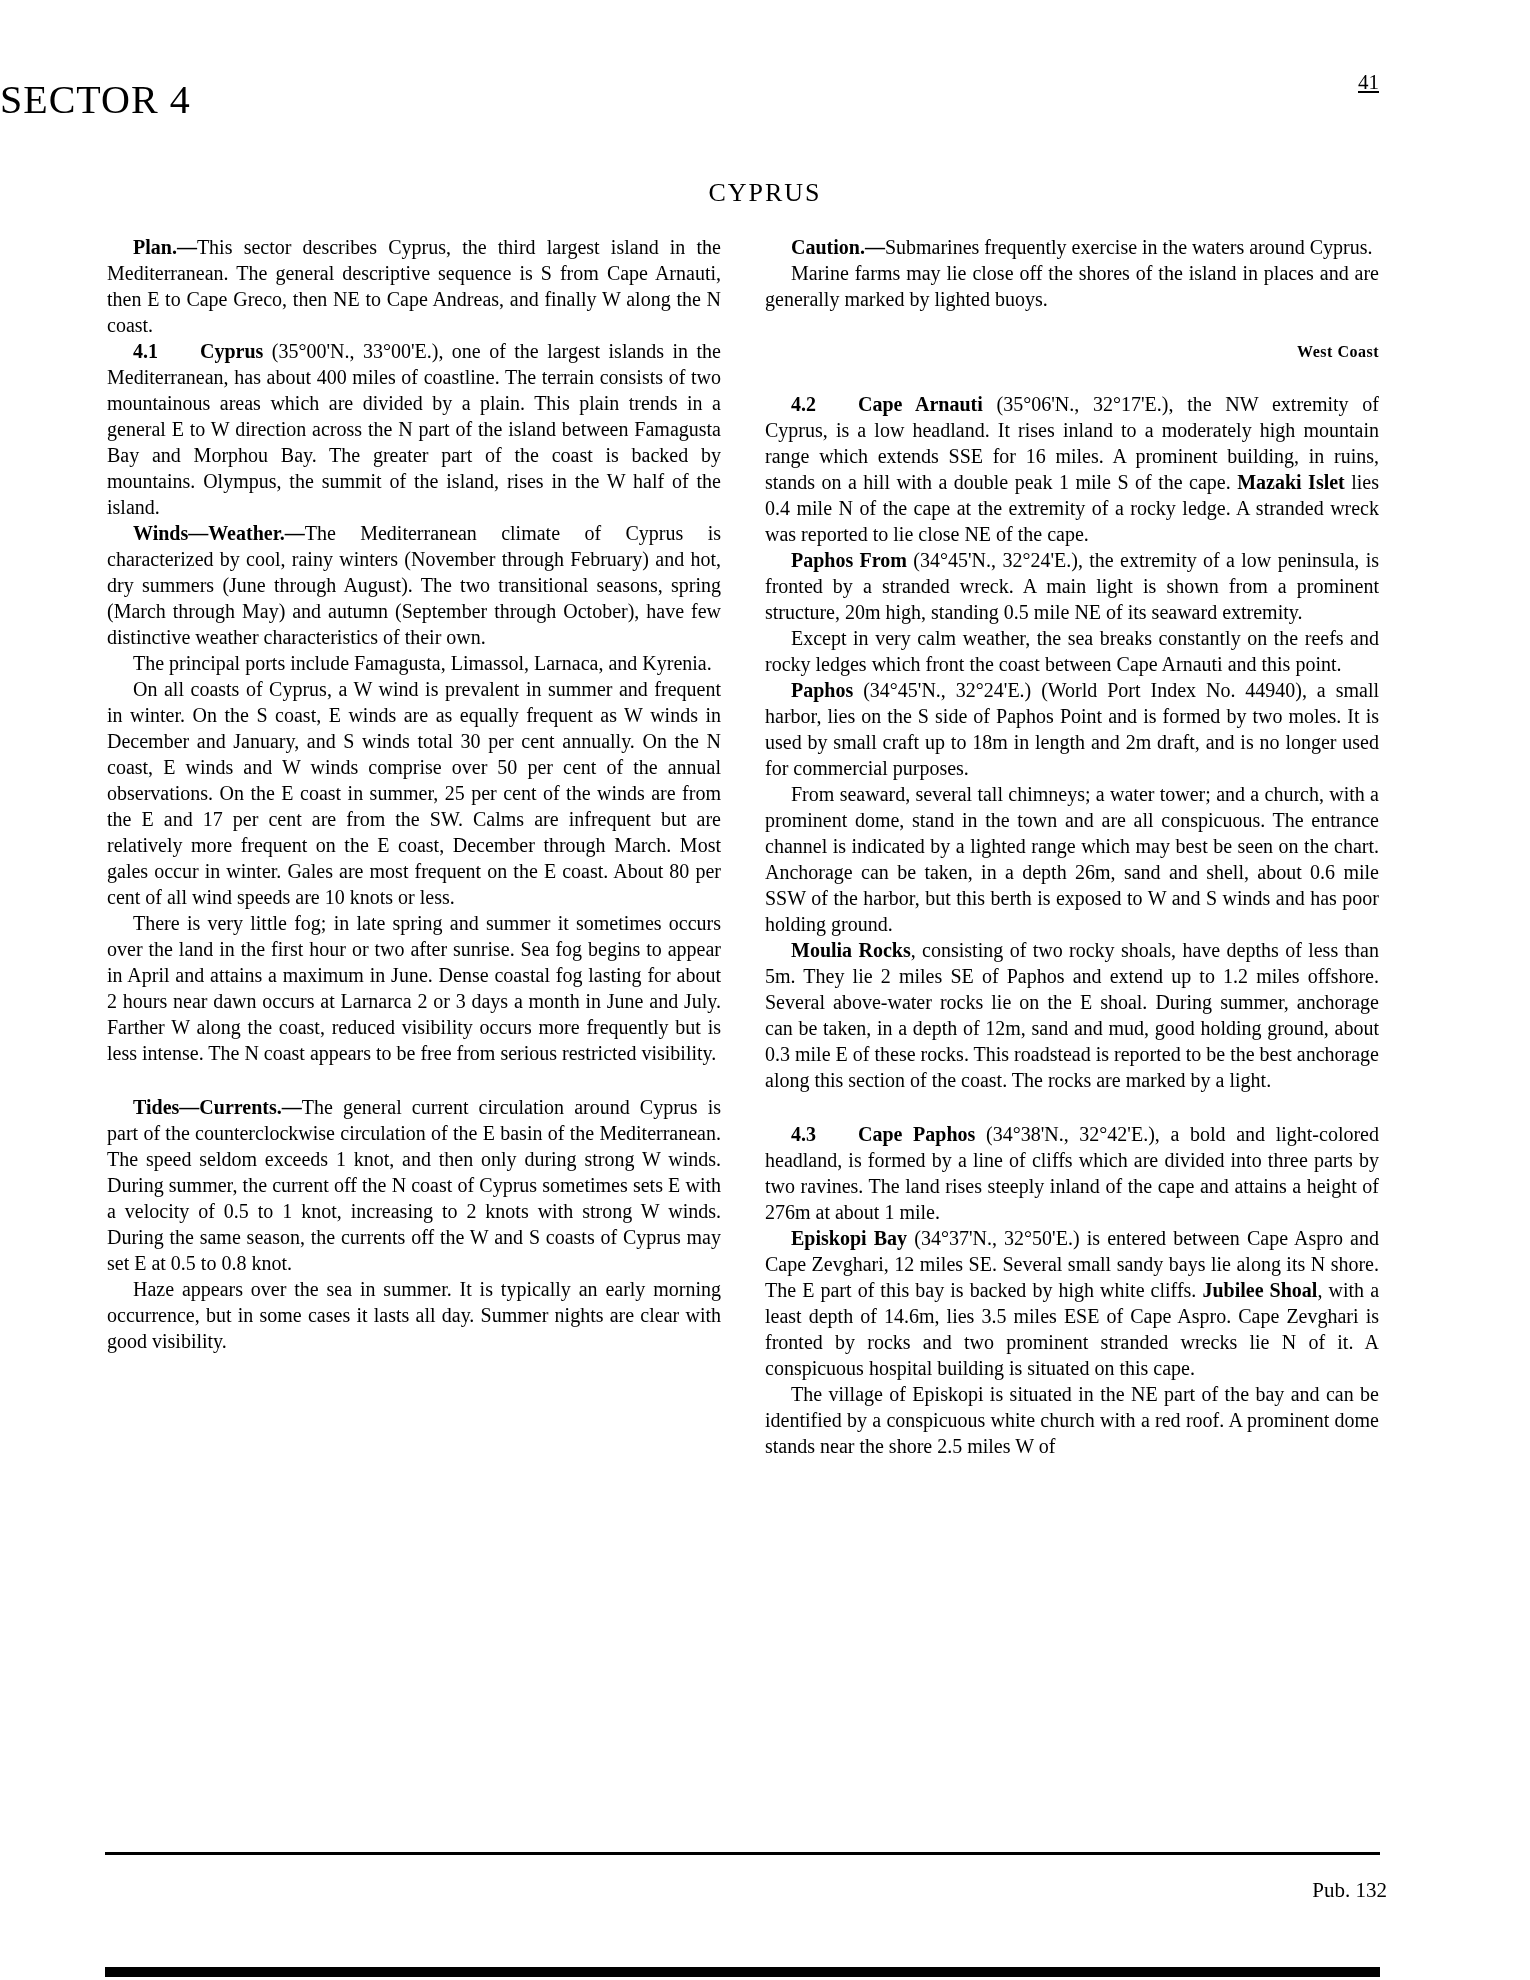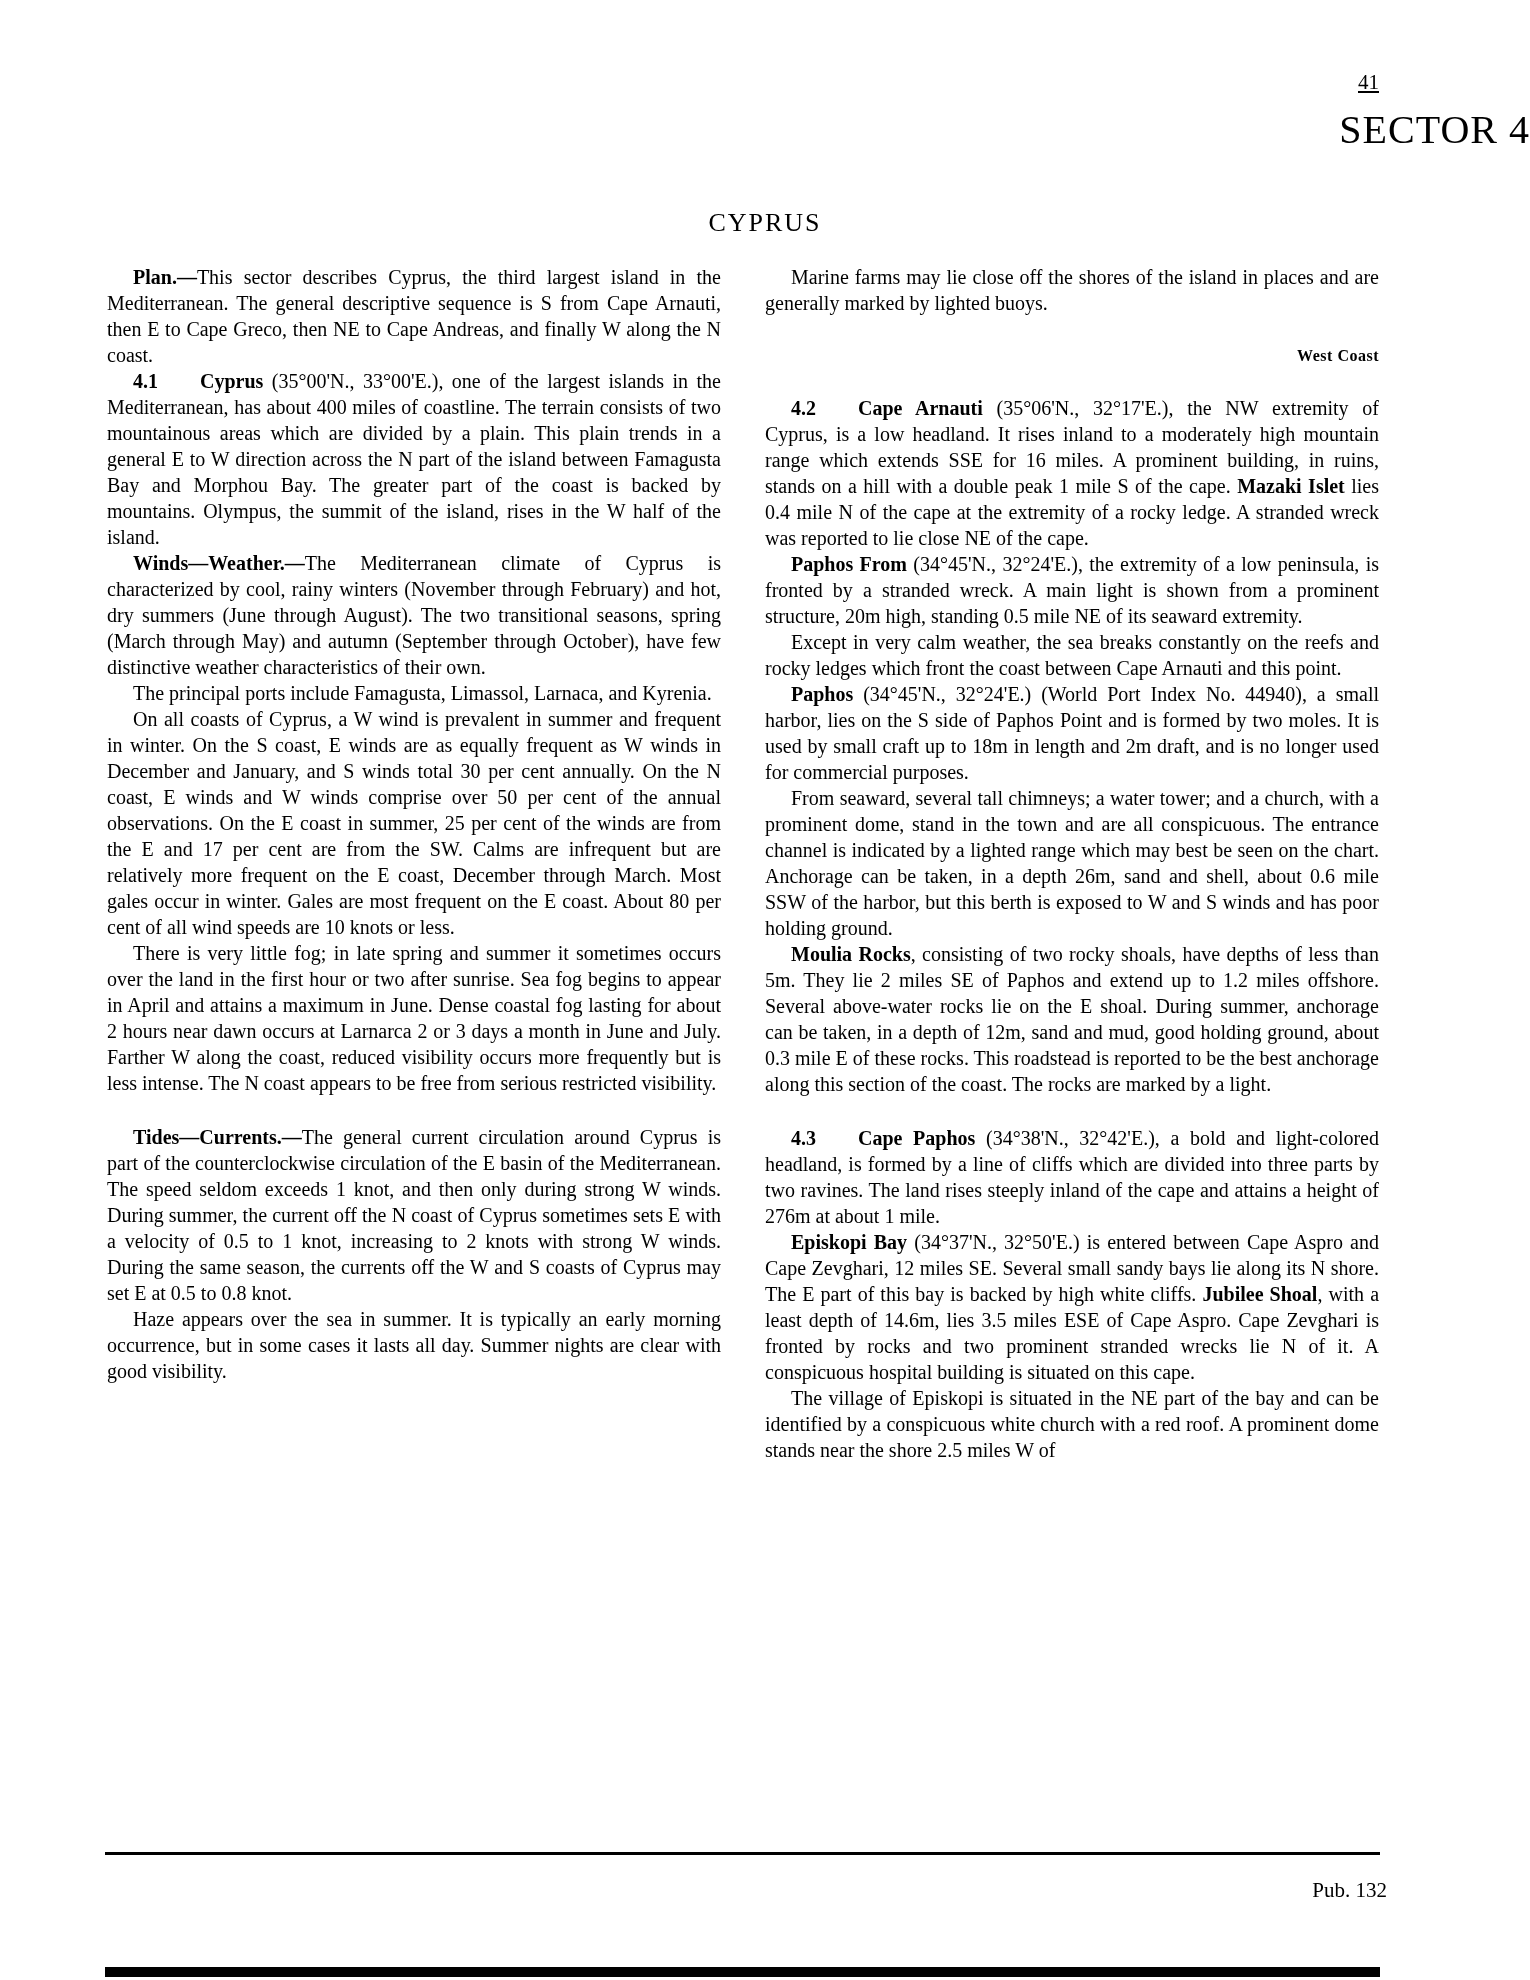--- a/index.html
+++ b/index.html
@@ -13,22 +13,22 @@
     overflow: hidden;
   }
   .page-number {
     position: absolute;
     top: 70px;
     right: 151px;
     font-size: 21px;
     text-decoration: underline;
   }
   .doc-title {
-    padding-top: 108px;
-    text-align: right;
+    padding-top: 78px;
+    text-align: left;
     font-size: 40px;
     font-weight: 400;
     letter-spacing: 1px;
     line-height: 44px;
   }
   .doc-subtitle {
     margin-top: 56px;
     text-align: center;
     font-size: 26px;
     font-weight: 400;
@@ -96,20 +96,21 @@
       <p class="para"><span class="bold">Plan.—</span><span>This sector describes Cyprus, the third largest island in the Mediterranean. The general descriptive sequence is S from Cape Arnauti, then E to Cape Greco, then NE to Cape Andreas, and finally W along the N coast.</span></p>
       <p class="para"><span class="bold">4.1</span><span class="num-gap"></span><span class="bold">Cyprus</span><span> (35°00'N., 33°00'E.), one of the largest islands in the Mediterranean, has about 400 miles of coastline. The terrain consists of two mountainous areas which are divided by a plain. This plain trends in a general E to W direction across the N part of the island between Famagusta Bay and Morphou Bay. The greater part of the coast is backed by mountains. Olympus, the summit of the island, rises in the W half of the island.</span></p>
       <p class="para"><span class="bold">Winds—Weather.—</span><span>The Mediterranean climate of Cyprus is characterized by cool, rainy winters (November through February) and hot, dry summers (June through August). The two transitional seasons, spring (March through May) and autumn (September through October), have few distinctive weather characteristics of their own.</span></p>
       <p class="para"><span>The principal ports include Famagusta, Limassol, Larnaca, and Kyrenia.</span></p>
       <p class="para"><span>On all coasts of Cyprus, a W wind is prevalent in summer and frequent in winter. On the S coast, E winds are as equally frequent as W winds in December and January, and S winds total 30 per cent annually. On the N coast, E winds and W winds comprise over 50 per cent of the annual observations. On the E coast in summer, 25 per cent of the winds are from the E and 17 per cent are from the SW. Calms are infrequent but are relatively more frequent on the E coast, December through March. Most gales occur in winter. Gales are most frequent on the E coast. About 80 per cent of all wind speeds are 10 knots or less.</span></p>
       <p class="para"><span>There is very little fog; in late spring and summer it sometimes occurs over the land in the first hour or two after sunrise. Sea fog begins to appear in April and attains a maximum in June. Dense coastal fog lasting for about 2 hours near dawn occurs at Larnarca 2 or 3 days a month in June and July. Farther W along the coast, reduced visibility occurs more frequently but is less intense. The N coast appears to be free from serious restricted visibility.</span></p>
       <p class="para space-before"><span class="bold">Tides—Currents.—</span><span>The general current circulation around Cyprus is part of the counterclockwise circulation of the E basin of the Mediterranean. The speed seldom exceeds 1 knot, and then only during strong W winds. During summer, the current off the N coast of Cyprus sometimes sets E with a velocity of 0.5 to 1 knot, increasing to 2 knots with strong W winds. During the same season, the currents off the W and S coasts of Cyprus may set E at 0.5 to 0.8 knot.</span></p>
       <p class="para"><span>Haze appears over the sea in summer. It is typically an early morning occurrence, but in some cases it lasts all day. Summer nights are clear with good visibility.</span></p>
     </div>
   <div class="col">
+      <p class="para"><span class="bold">Caution.—</span><span>Submarines frequently exercise in the waters around Cyprus.</span></p>
       <p class="para"><span>Marine farms may lie close off the shores of the island in places and are generally marked by lighted buoys.</span></p>
       <h2 class="section-heading">West Coast</h2>
       <p class="para"><span class="bold">4.2</span><span class="num-gap"></span><span class="bold">Cape Arnauti</span><span> (35°06'N., 32°17'E.), the NW extremity of Cyprus, is a low headland. It rises inland to a moderately high mountain range which extends SSE for 16 miles. A prominent building, in ruins, stands on a hill with a double peak 1 mile S of the cape. </span><span class="bold">Mazaki Islet</span><span> lies 0.4 mile N of the cape at the extremity of a rocky ledge. A stranded wreck was reported to lie close NE of the cape.</span></p>
       <p class="para"><span class="bold">Paphos From</span><span> (34°45'N., 32°24'E.), the extremity of a low peninsula, is fronted by a stranded wreck. A main light is shown from a prominent structure, 20m high, standing 0.5 mile NE of its seaward extremity.</span></p>
       <p class="para"><span>Except in very calm weather, the sea breaks constantly on the reefs and rocky ledges which front the coast between Cape Arnauti and this point.</span></p>
       <p class="para"><span class="bold">Paphos</span><span> (34°45'N., 32°24'E.) (World Port Index No. 44940), a small harbor, lies on the S side of Paphos Point and is formed by two moles. It is used by small craft up to 18m in length and 2m draft, and is no longer used for commercial purposes.</span></p>
       <p class="para"><span>From seaward, several tall chimneys; a water tower; and a church, with a prominent dome, stand in the town and are all conspicuous. The entrance channel is indicated by a lighted range which may best be seen on the chart. Anchorage can be taken, in a depth 26m, sand and shell, about 0.6 mile SSW of the harbor, but this berth is exposed to W and S winds and has poor holding ground.</span></p>
       <p class="para"><span class="bold">Moulia Rocks</span><span>, consisting of two rocky shoals, have depths of less than 5m. They lie 2 miles SE of Paphos and extend up to 1.2 miles offshore. Several above-water rocks lie on the E shoal. During summer, anchorage can be taken, in a depth of 12m, sand and mud, good holding ground, about 0.3 mile E of these rocks. This roadstead is reported to be the best anchorage along this section of the coast. The rocks are marked by a light.</span></p>
       <p class="para space-before"><span class="bold">4.3</span><span class="num-gap"></span><span class="bold">Cape Paphos</span><span> (34°38'N., 32°42'E.), a bold and light-colored headland, is formed by a line of cliffs which are divided into three parts by two ravines. The land rises steeply inland of the cape and attains a height of 276m at about 1 mile.</span></p>
       <p class="para"><span class="bold">Episkopi Bay</span><span> (34°37'N., 32°50'E.) is entered between Cape Aspro and Cape Zevghari, 12 miles SE. Several small sandy bays lie along its N shore. The E part of this bay is backed by high white cliffs. </span><span class="bold">Jubilee Shoal</span><span>, with a least depth of 14.6m, lies 3.5 miles ESE of Cape Aspro. Cape Zevghari is fronted by rocks and two prominent stranded wrecks lie N of it. A conspicuous hospital building is situated on this cape.</span></p>

